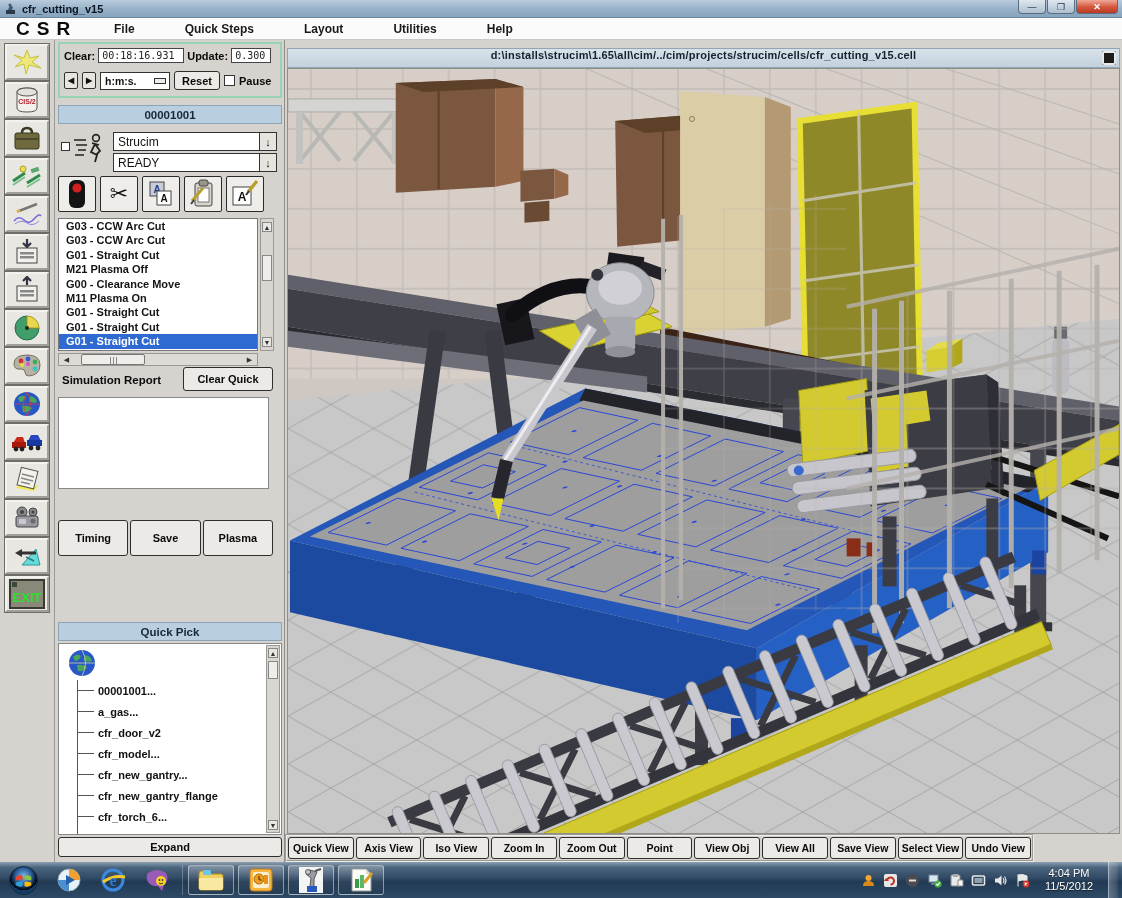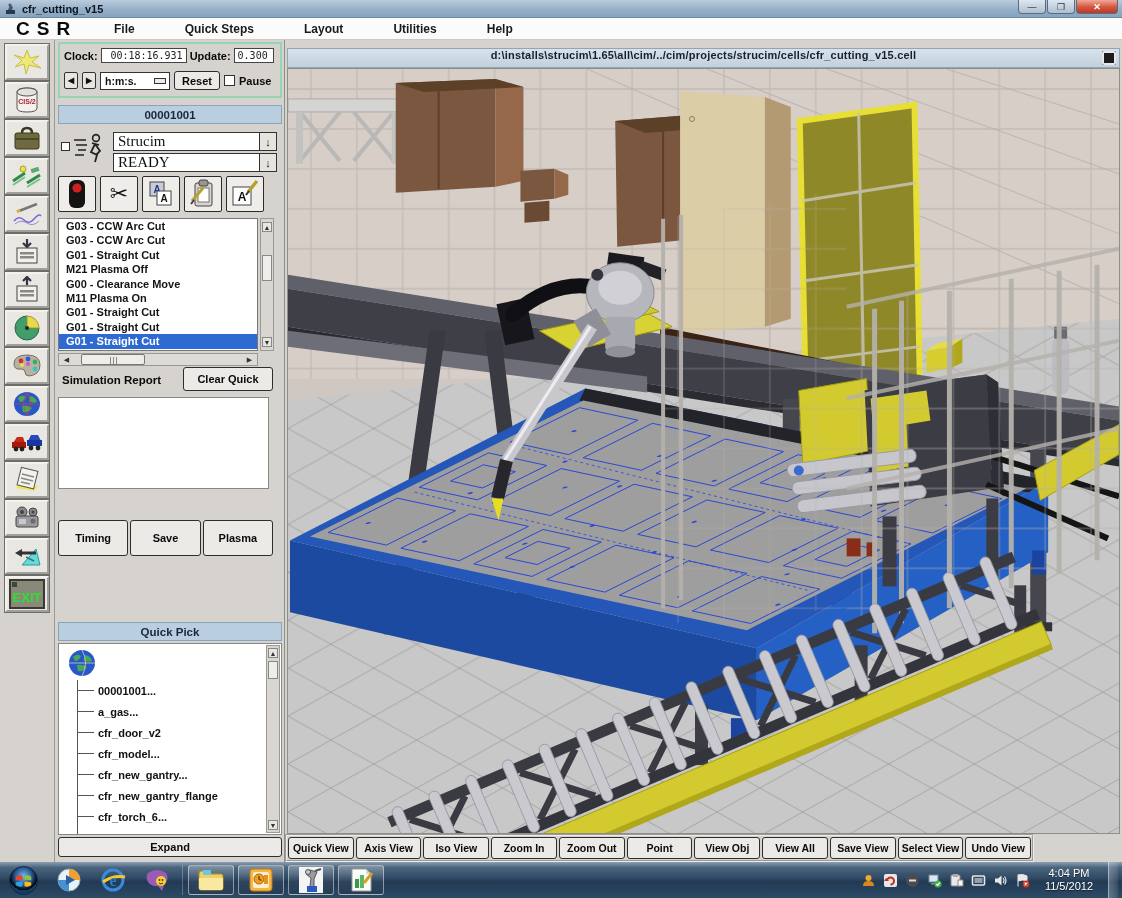--- a/index.html
+++ b/index.html
@@ -36,21 +36,21 @@
   .sqbtn { background:#e8e6e1; border:1px solid #333; border-radius:2px; font-size:8px; display:inline-flex;
     align-items:center; justify-content:center; font-weight:bold; }
   .pushbtn { background:#eceae6; border:1px solid #2e2e2e; border-radius:3px; font-weight:bold; font-size:11px;
     display:flex; align-items:center; justify-content:center; color:#0a0a0a; }
   .checkbox { width:11px; height:11px; background:#fff; border:1px solid #333; display:inline-block; }
 
   .panelhdr { position:absolute; left:3px; width:224px; height:19px; background:#b9cede; border:1px solid #8ba4ba;
     font-weight:bold; color:#17273a; display:flex; align-items:center; justify-content:center; font-size:11.5px; }
 
   .dropdown { position:absolute; height:19px; background:#fff; border:1px solid #333; display:flex; align-items:center; }
-  .dropdown .val { flex:1; font-family:Liberation Serif, serif; font-size:15px; padding-left:4px; color:#111; }
+  .dropdown .val { flex:1; font-family:Liberation Sans, sans-serif; font-size:12px; padding-left:4px; color:#111; }
   .dropdown .dbtn { width:17px; height:17px; background:#e6e4df; border-left:1px solid #333; display:flex;
     align-items:center; justify-content:center; font-weight:bold; font-size:11px; }
 
   .toolbtn { position:absolute; top:136px; width:38px; height:36px; background:#efede9; border:1px solid #2a2a2a;
     border-radius:2px; display:flex; align-items:center; justify-content:center; }
 
   .gcodelist { position:absolute; left:3px; top:178px; width:200px; height:133px; background:#fff; border:1px solid #777; overflow:hidden; }
   .gcrow { height:14.4px; font-size:11px; font-weight:bold; color:#141414; padding-left:7px; white-space:nowrap; line-height:14.4px; }
   .gcrow.sel { background:#2e6ad1; color:#fff; }
   .vscroll { position:absolute; width:14px; background:#d9d6d1; border:1px solid #9a9a94; }
@@ -254,22 +254,22 @@
         <rect x="3" y="3" width="5" height="5" fill="#3a4a3a"></rect>
         <text x="18" y="23" text-anchor="middle" font-size="13" font-weight="bold" fill="#30e030" font-family="Liberation Sans">EXIT</text>
       </svg>
   </div>
 </div>
 
 <div class="leftpanel">
 
   <div class="clockbox">
     <div style="position:absolute;left:4px;top:4px;display:flex;align-items:center;gap:3px;">
-      <span class="lbl">Clock:</span>
-      <span class="field" style="width:86px;text-align:right">00:18:16.931</span>
+      <span class="lbl">Clear:</span>
+      <span class="field" style="width:86px;text-align:left">00:18:16.931</span>
       <span class="lbl">Update:</span>
       <span class="field" style="width:40px">0.300</span>
     </div>
     <div style="position:absolute;left:4px;top:27px;display:flex;align-items:center;gap:4px;">
       <span class="sqbtn" style="width:14px;height:17px">◀</span>
       <span class="sqbtn" style="width:14px;height:17px">▶</span>
       <span class="dropdown" style="position:relative;width:70px;height:18px">
         <span class="val" style="font-family:'Liberation Sans',sans-serif;font-weight:bold;font-size:10.5px">h:m:s.</span>
         <span style="width:12px;height:6px;border:1px solid #333;background:#efede9;margin-right:3px"></span>
       </span>

